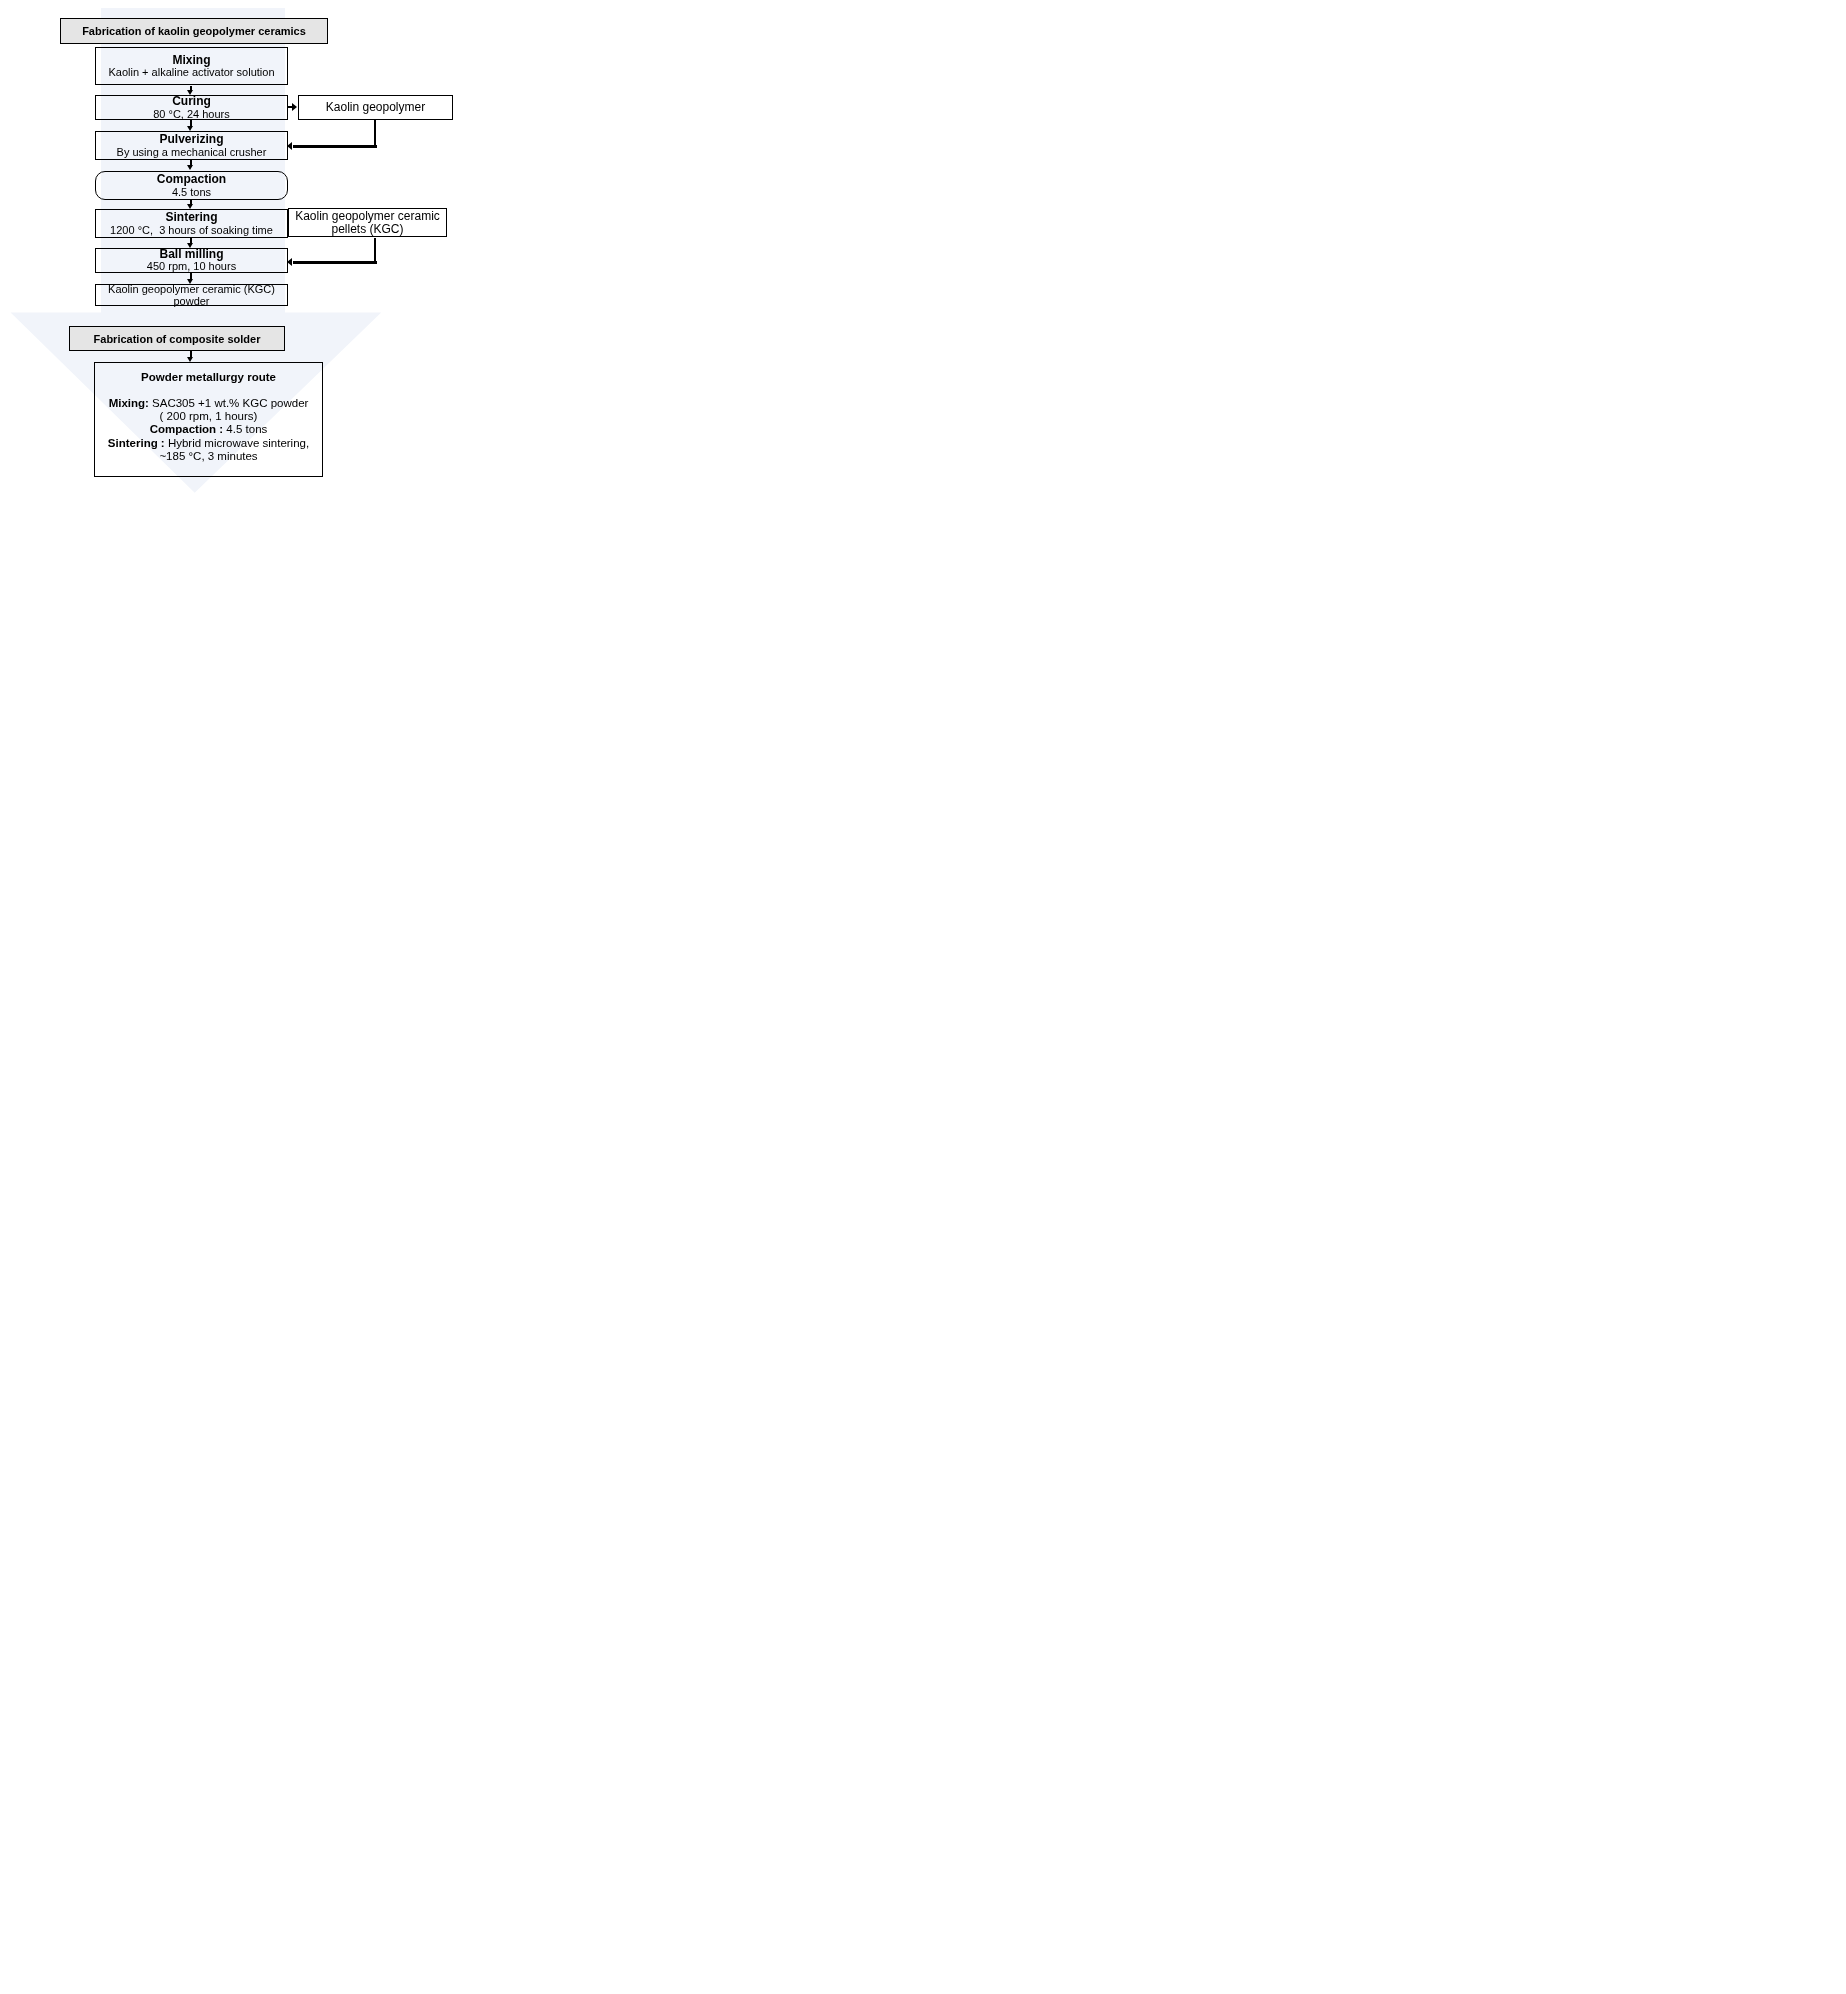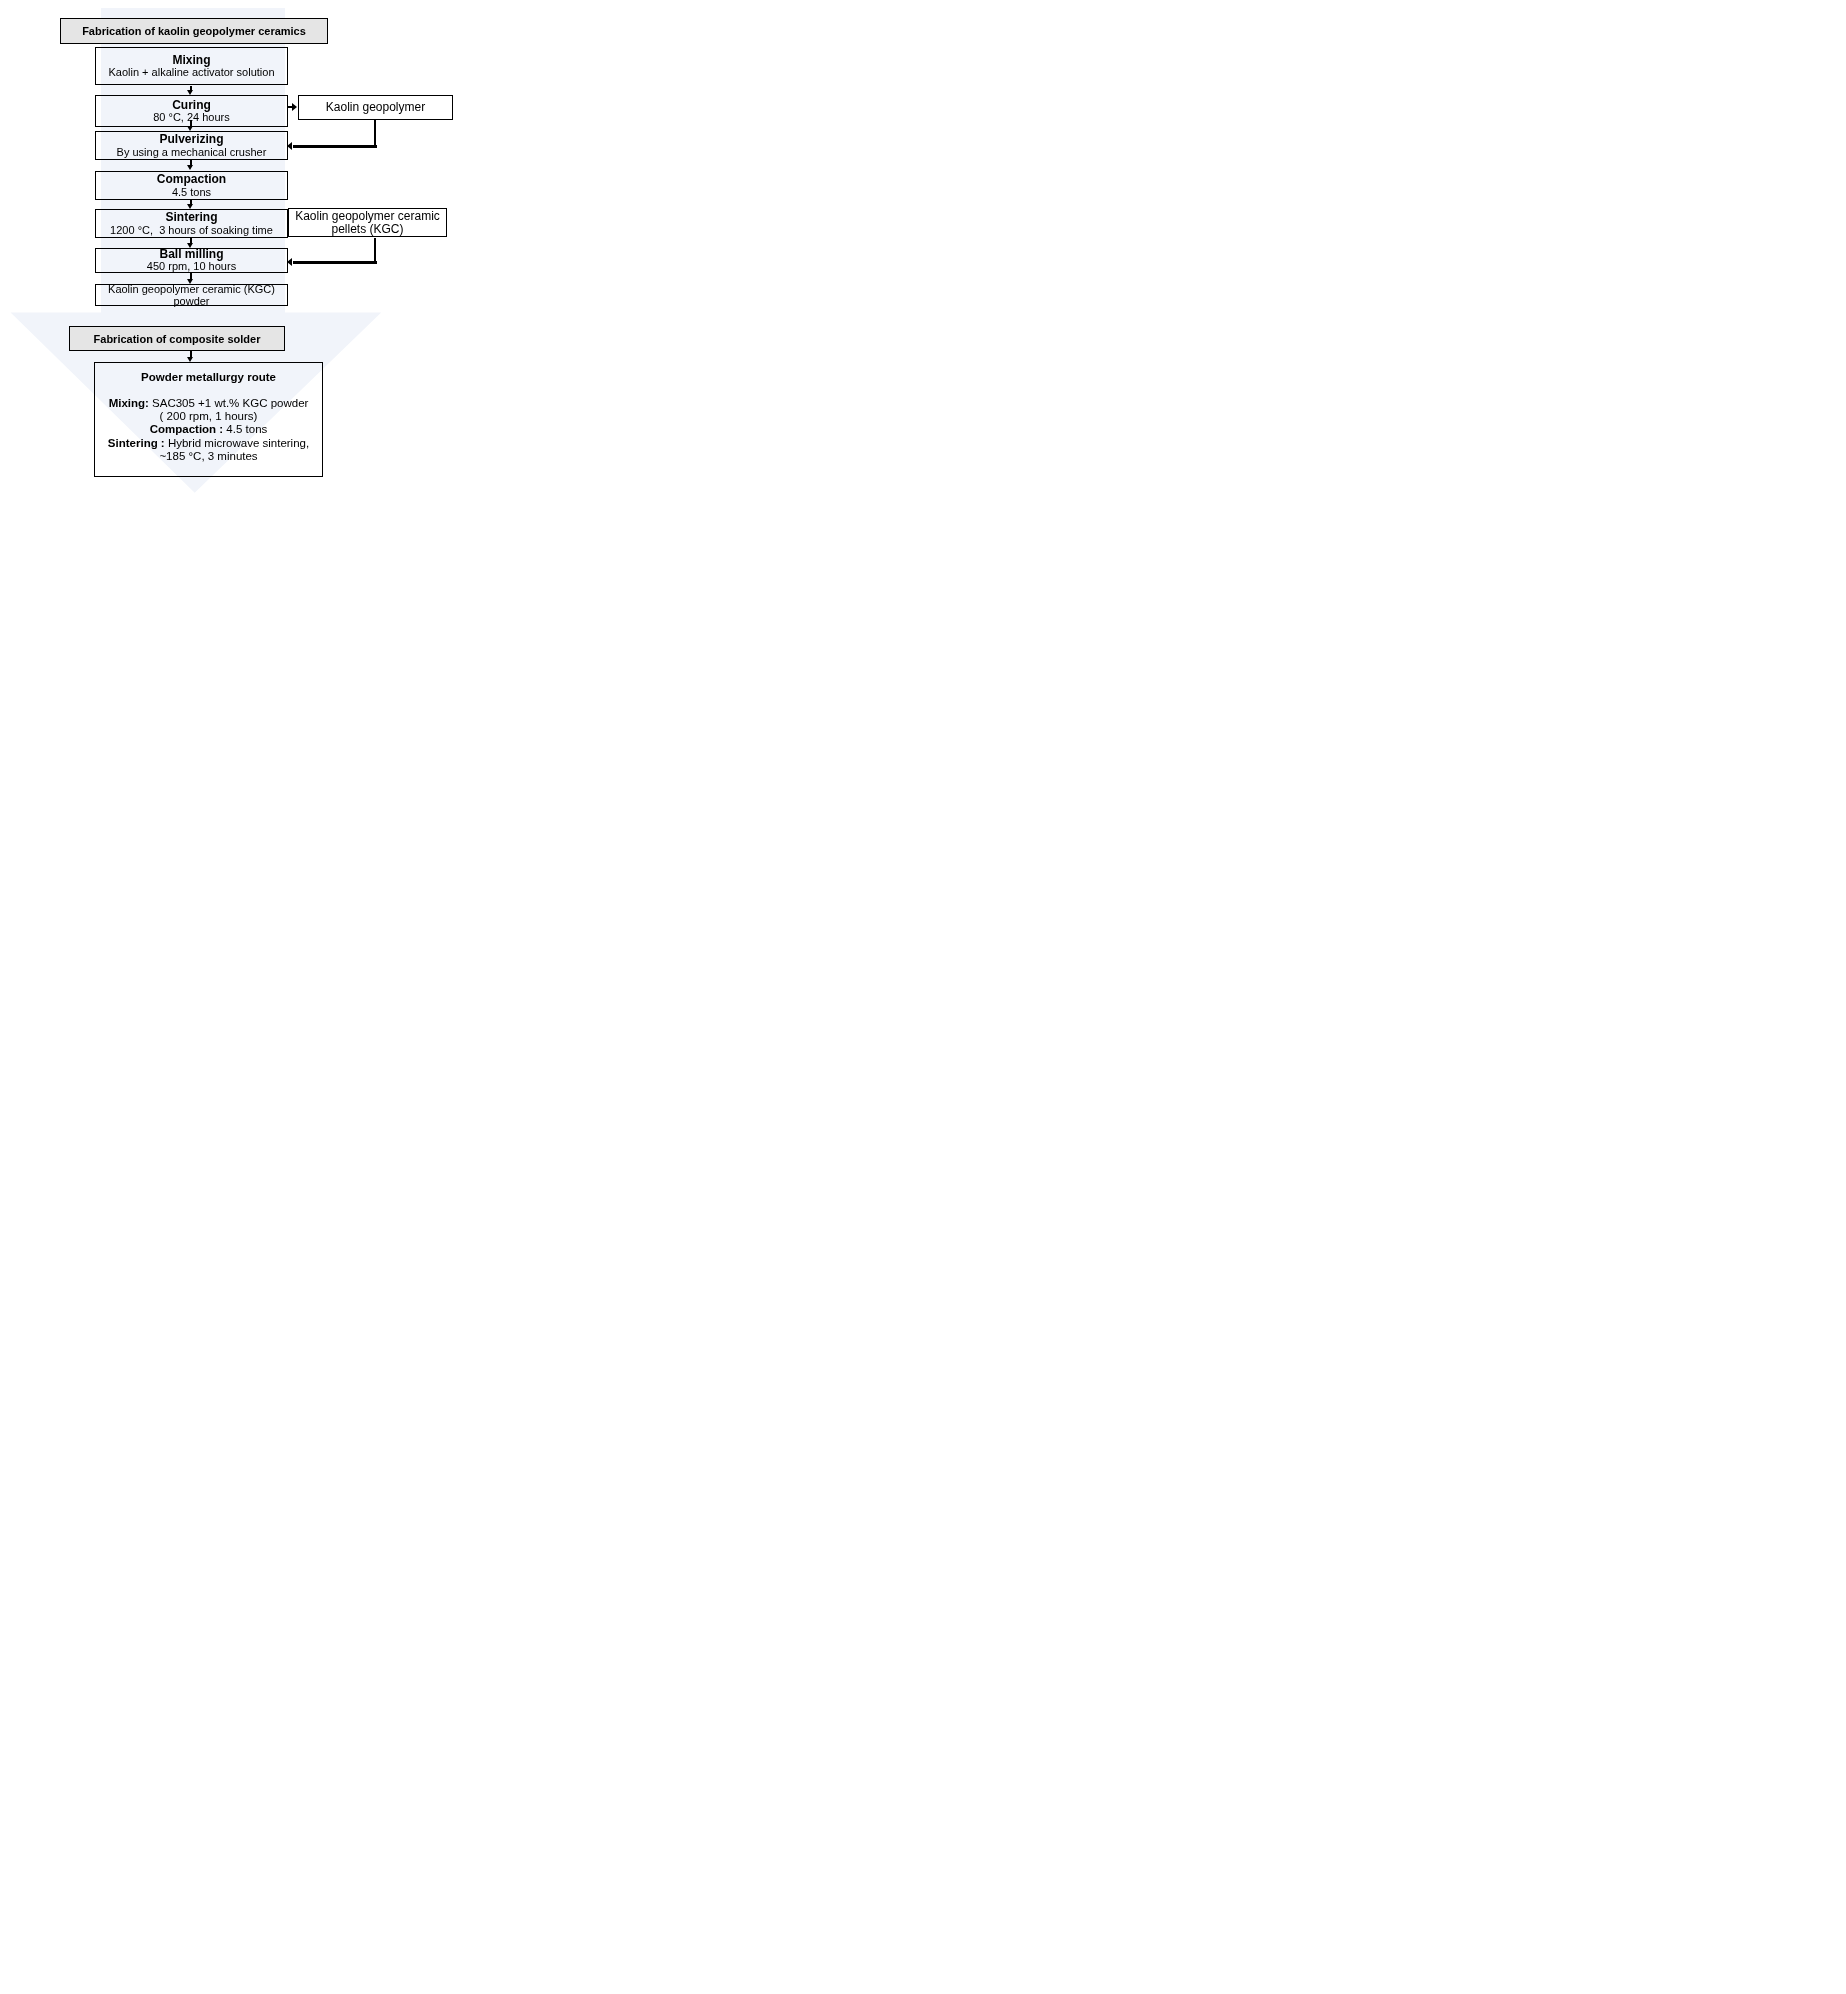--- a/index.html
+++ b/index.html
@@ -58,31 +58,31 @@
 
   <div class="hdr" style="left:60px;top:18px;width:268px;height:25.5px;">
     <span>Fabrication of kaolin geopolymer ceramics</span>
   </div>
 
   <div class="step" style="top:47px;height:38px;">
     <div class="t">Mixing</div>
     <div class="d">Kaolin + alkaline activator solution</div>
   </div>
 
-  <div class="step" style="top:95px;height:32px;">
+  <div class="step" style="top:95px;height:25px;">
     <div class="t">Curing</div>
     <div class="d">80 °C, 24 hours</div>
   </div>
 
   <div class="step" style="top:131px;height:29px;">
     <div class="t">Pulverizing</div>
     <div class="d">By using a mechanical crusher</div>
   </div>
 
-  <div class="step" style="top:171px;height:29px;">
+  <div class="step" style="top:171px;height:29px;border-radius:10px;">
     <div class="t">Compaction</div>
     <div class="d">4.5 tons</div>
   </div>
 
   <div class="step" style="top:209px;height:29px;">
     <div class="t">Sintering</div>
     <div class="d">1200 °C, &nbsp;3 hours of soaking time</div>
   </div>
 
   <div class="step" style="top:248px;height:24.5px;">

